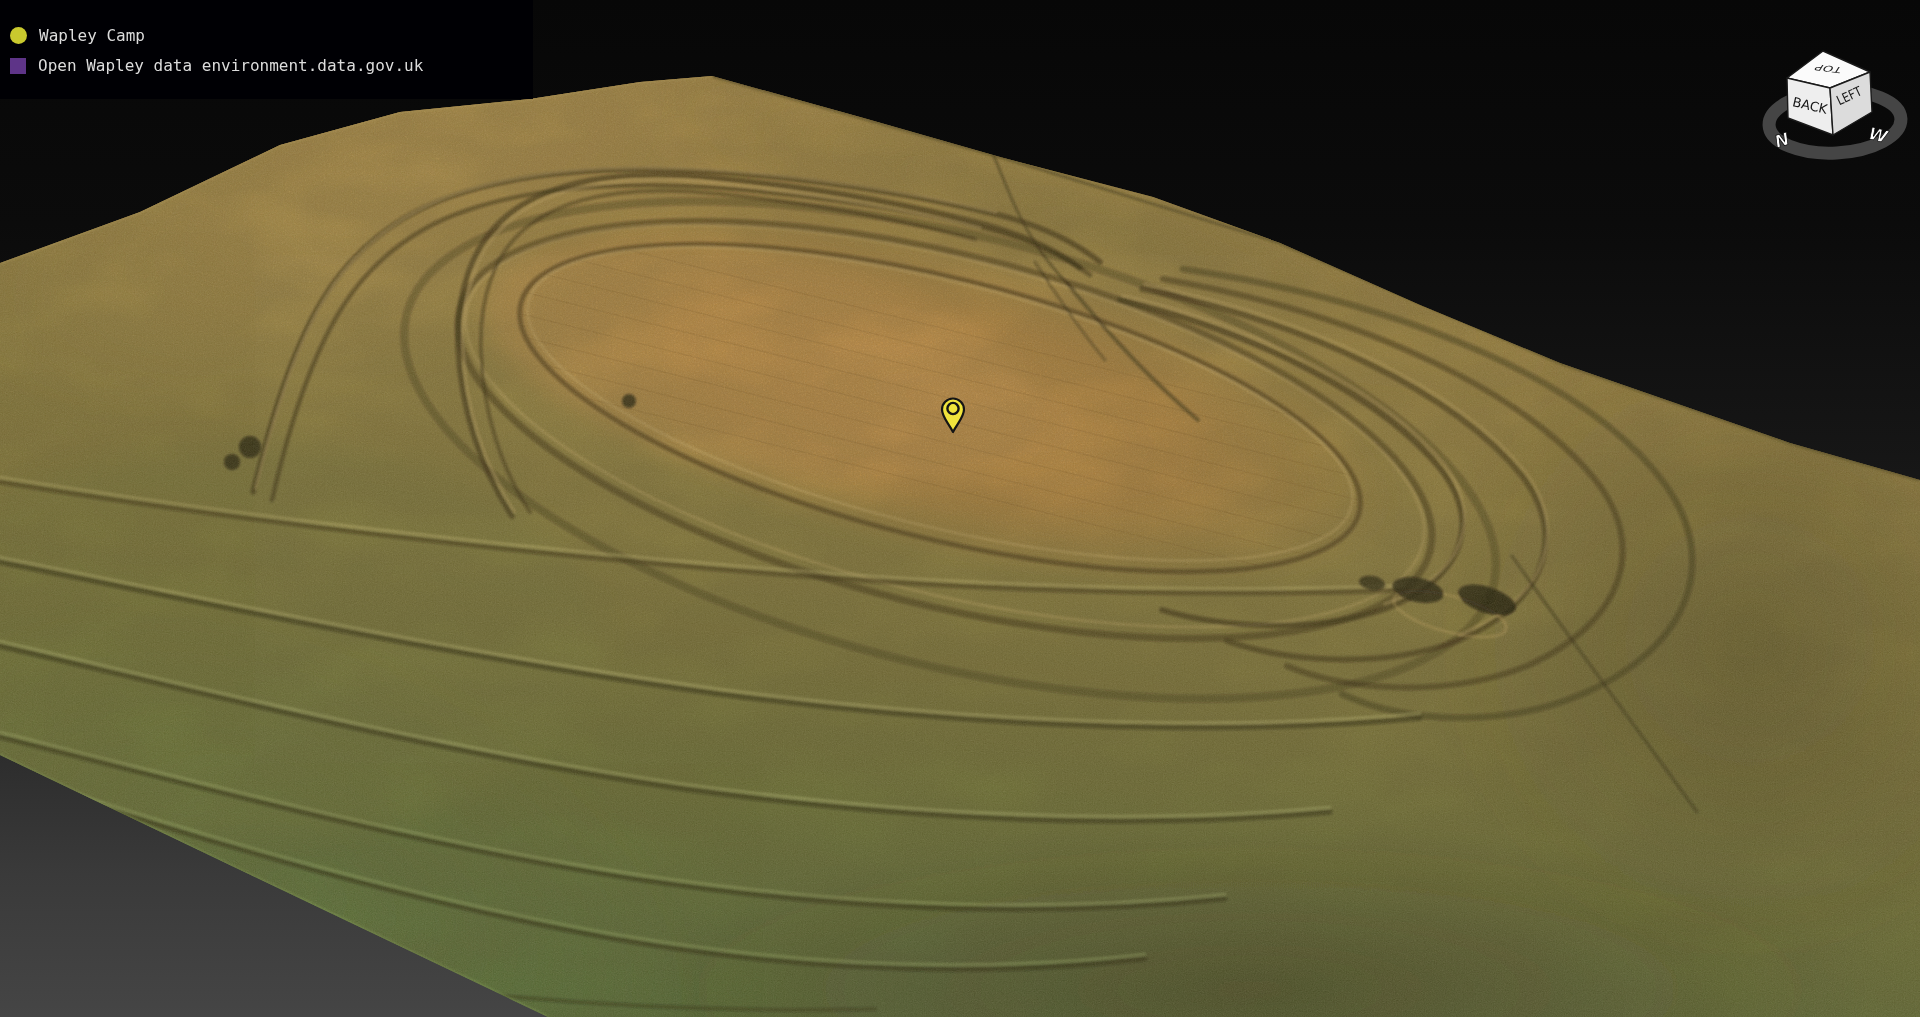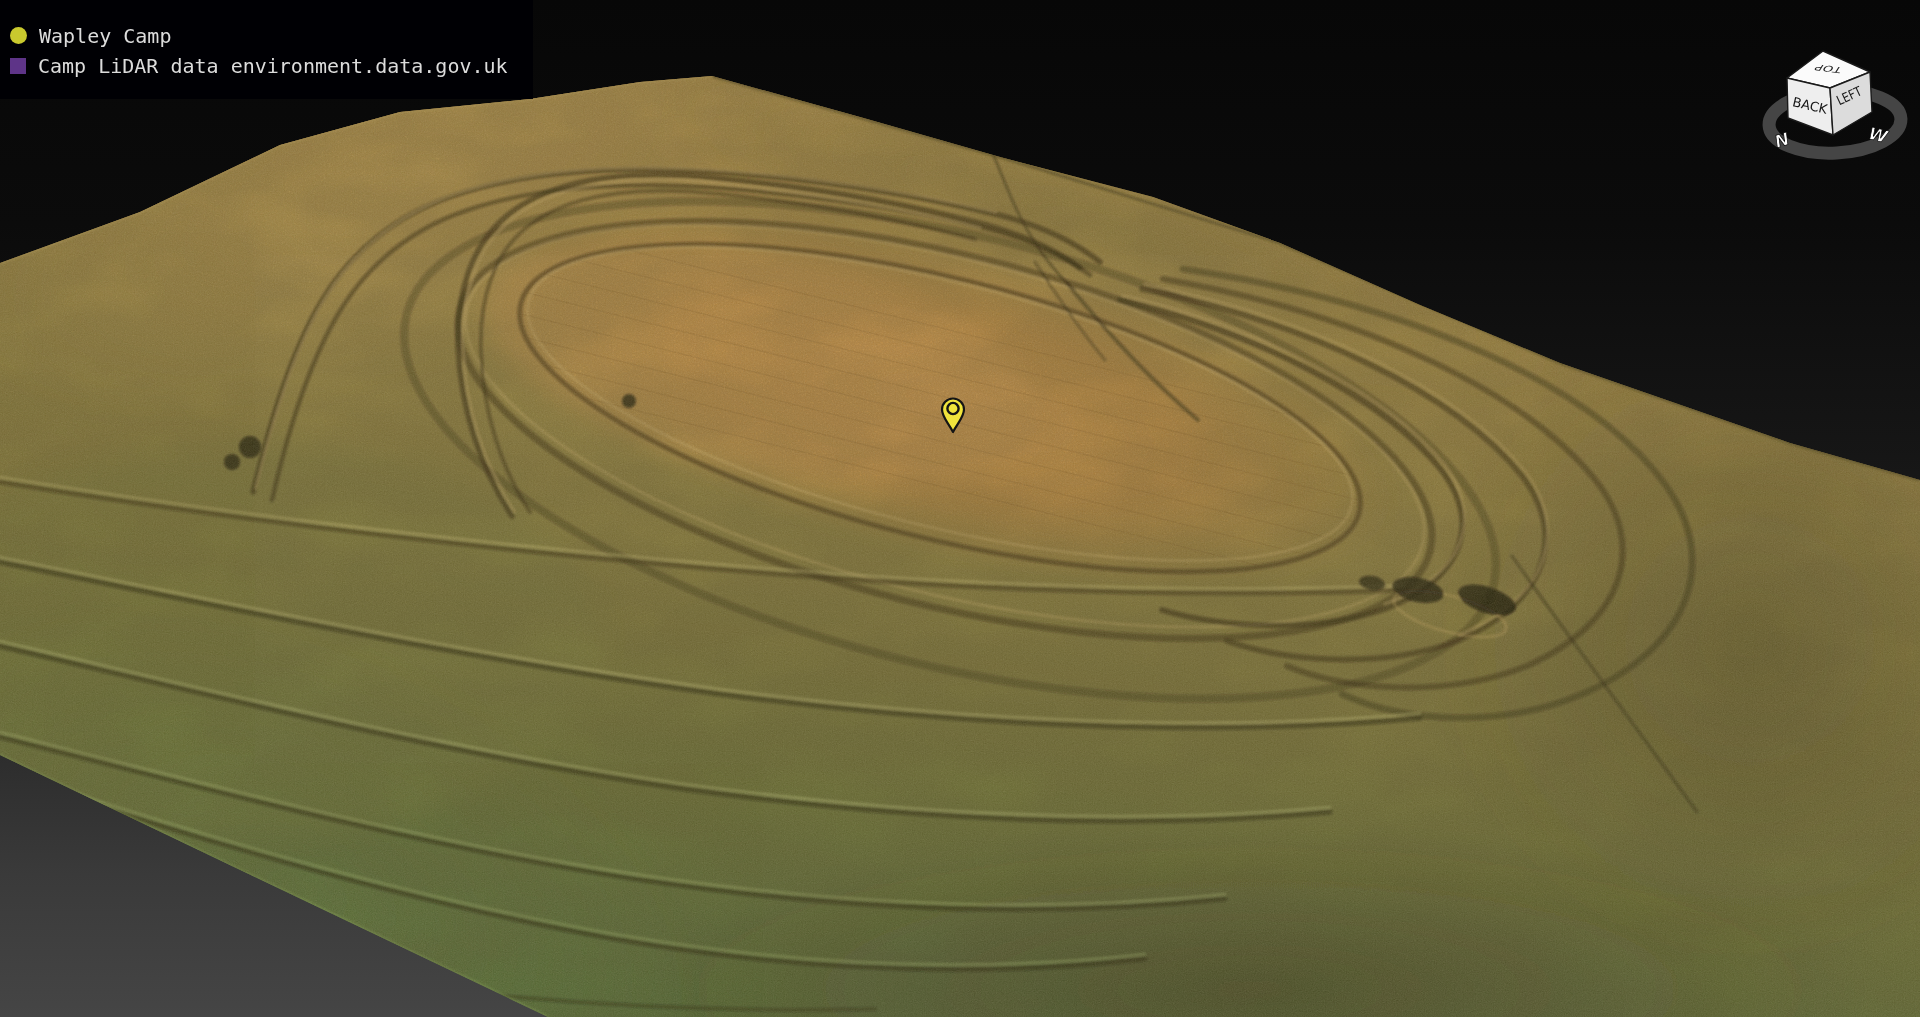--- a/index.html
+++ b/index.html
@@ -8,21 +8,21 @@
     background:linear-gradient(180deg,#070707 0%,#0b0b0b 22%,#161616 45%,#262626 68%,#3a3a3a 86%,#454545 100%);
     font-family:"DejaVu Sans",sans-serif;
   }
   .scene-svg{position:absolute;left:0;top:0;}
   
   .legend{
     position:absolute;left:0;top:0;width:533px;height:99px;
     background:rgba(0,0,4,0.93);
     box-sizing:border-box;padding:5px 0 3px 10px;
     display:flex;flex-direction:column;justify-content:center;
-    font-family:"DejaVu Sans Mono",monospace;font-size:20px;color:#dcdcdc;
+    font-family:"DejaVu Sans Mono",monospace;font-size:16px;color:#dcdcdc;
   }
   .legend-row{display:flex;align-items:center;height:30px;}
   .swatch{width:16px;height:16px;margin-right:12px;flex:0 0 auto;}
   .swatch.circle{border-radius:50%;width:17px;height:17px;}
   
   .viewcube{position:absolute;left:1728px;top:18px;width:200px;height:150px;}
   .pin{position:absolute;left:935px;top:393px;width:36px;height:46px;}
 </style>
 </head>
 <body>
@@ -186,21 +186,21 @@
     </g>
   </svg>
 
   <div class="legend">
     <div class="legend-row">
       <span class="swatch circle" style="background: rgb(201, 201, 46);"></span>
       <span>Wapley Camp</span>
     </div>
     <div class="legend-row">
       <span class="swatch" style="background: rgb(94, 52, 136);"></span>
-      <span>Camp LiDAR data environment.data.gov.uk</span>
+      <span>Open Wapley data environment.data.gov.uk</span>
     </div>
   </div>
 
   <svg class="viewcube" viewBox="0 0 200 150">
     <ellipse cx="107" cy="104" rx="66" ry="31" transform="rotate(-3 107 104)" fill="none" stroke="#454545" stroke-width="13"></ellipse>
     <text x="54" y="128" transform="rotate(-18 54 122)" font-size="17" font-style="italic" font-weight="bold" fill="#ffffff" stroke="#000000" stroke-width="0.7" text-anchor="middle">N</text>
     <text x="150" y="123" transform="rotate(14 150 117)" font-size="17" font-style="italic" font-weight="bold" fill="#ffffff" stroke="#000000" stroke-width="0.7" text-anchor="middle">W</text>
 
     <g stroke="#1a1a1a" stroke-width="1.4" stroke-linejoin="round">
       <polygon points="95,33 142,54 102,70 59,60" fill="#fbfbfb"></polygon>

